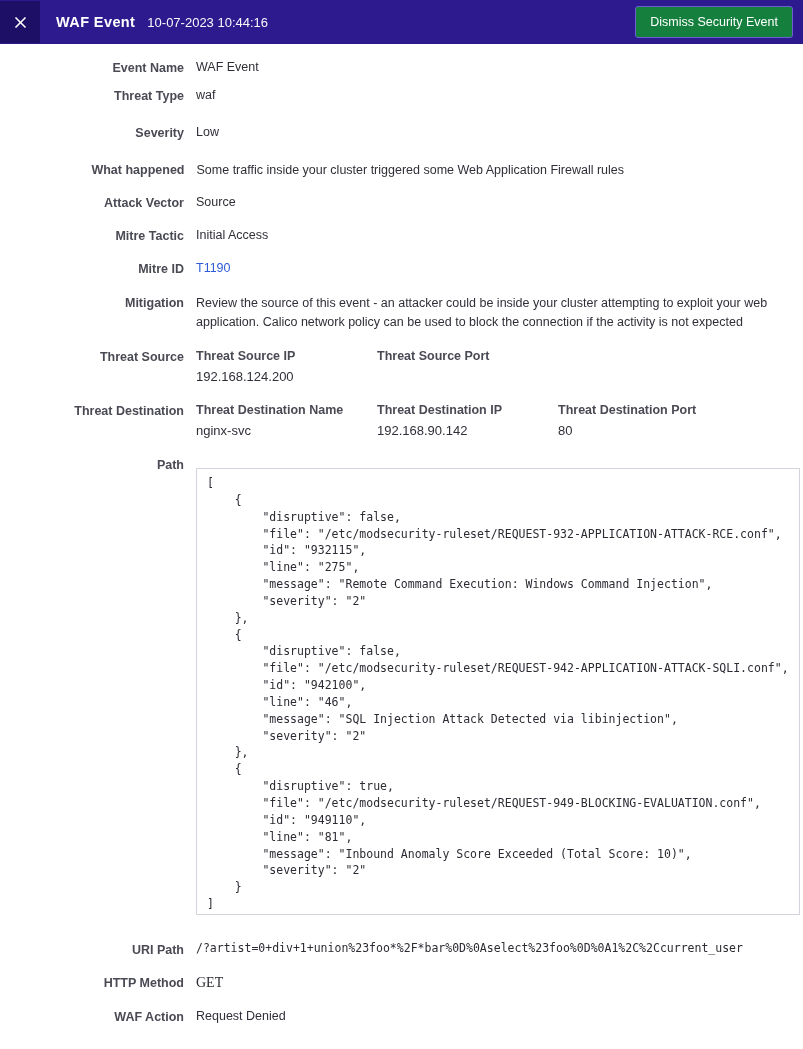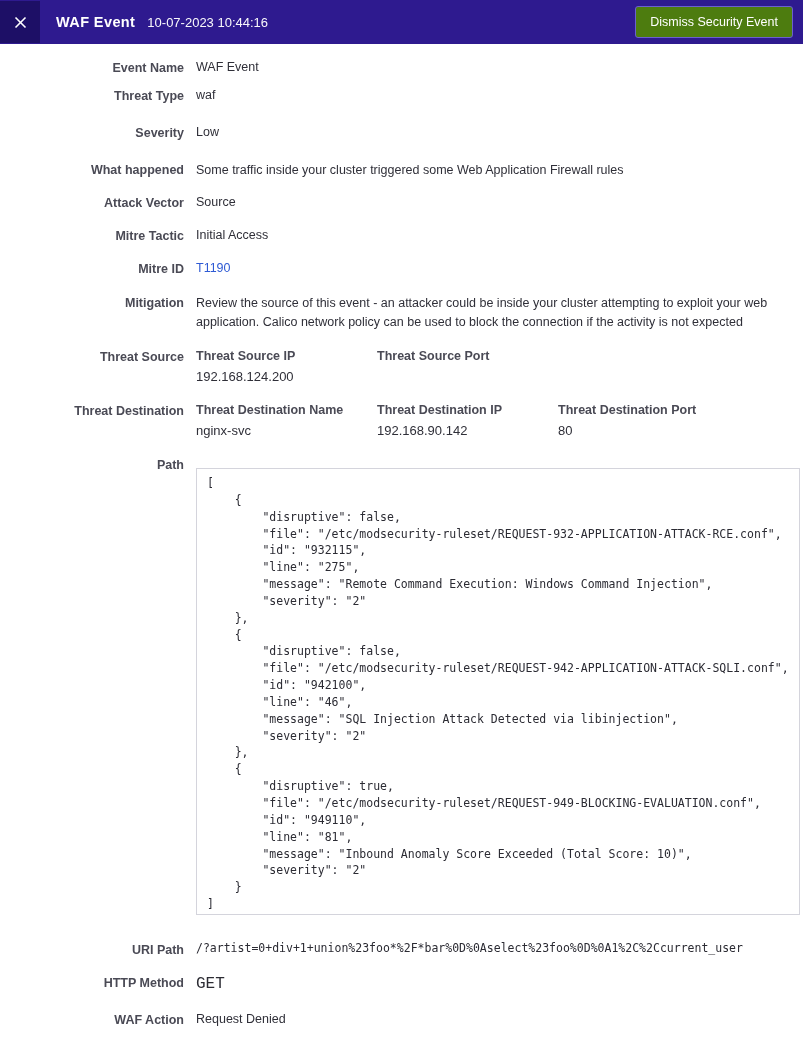--- a/index.html
+++ b/index.html
@@ -52,21 +52,21 @@
   .title-time {
     color: #ffffff;
     font-size: 13px;
     font-weight: normal;
     margin-left: 12px;
     white-space: nowrap;
     opacity: 0.97;
   }
   .dismiss-btn {
     margin-left: auto;
-    background: #4d7c0f;
+    background: #15803d;
     color: #ffffff;
     border: 1px solid #6b5fd0;
     border-radius: 3px;
     font-size: 12.5px;
     font-family: "Liberation Sans", sans-serif;
     padding: 8px 14px;
     cursor: pointer;
     white-space: nowrap;
   }
 
@@ -144,22 +144,22 @@
     width: 604px;
     position: relative;
   }
   .uri-val {
     font-family: "DejaVu Sans Mono", monospace;
     font-size: 11.5px;
     color: #2b2b33;
     word-break: break-all;
   }
   .mono-small {
-    font-family: Liberation Mono, monospace;
-    font-size: 16px;
+    font-family: Liberation Serif, serif;
+    font-size: 14px;
     color: #2b2b33;
   }
 </style>
 </head>
 <body>
 
 <div class="titlebar">
   <button class="close-btn" aria-label="Close">
     <span>
       <svg width="13" height="13" viewBox="0 0 13 13" aria-hidden="true">
@@ -183,21 +183,21 @@
   <div class="row">
     <div class="row-label">Threat Type</div>
     <div class="row-value">waf</div>
   </div>
 
   <div class="row" style="padding-top:14px;">
     <div class="row-label">Severity</div>
     <div class="row-value">Low</div>
   </div>
 
-  <div class="row" style="padding-top:14px;">
+  <div class="row" style="padding-top:14px;justify-content:center;">
     <div class="row-label">What happened</div>
     <div class="row-value multi">Some traffic inside your cluster triggered some Web Application Firewall rules</div>
   </div>
 
   <div class="row" style="padding-top:10px;">
     <div class="row-label">Attack Vector</div>
     <div class="row-value">Source</div>
   </div>
 
   <div class="row" style="padding-top:10px;">

